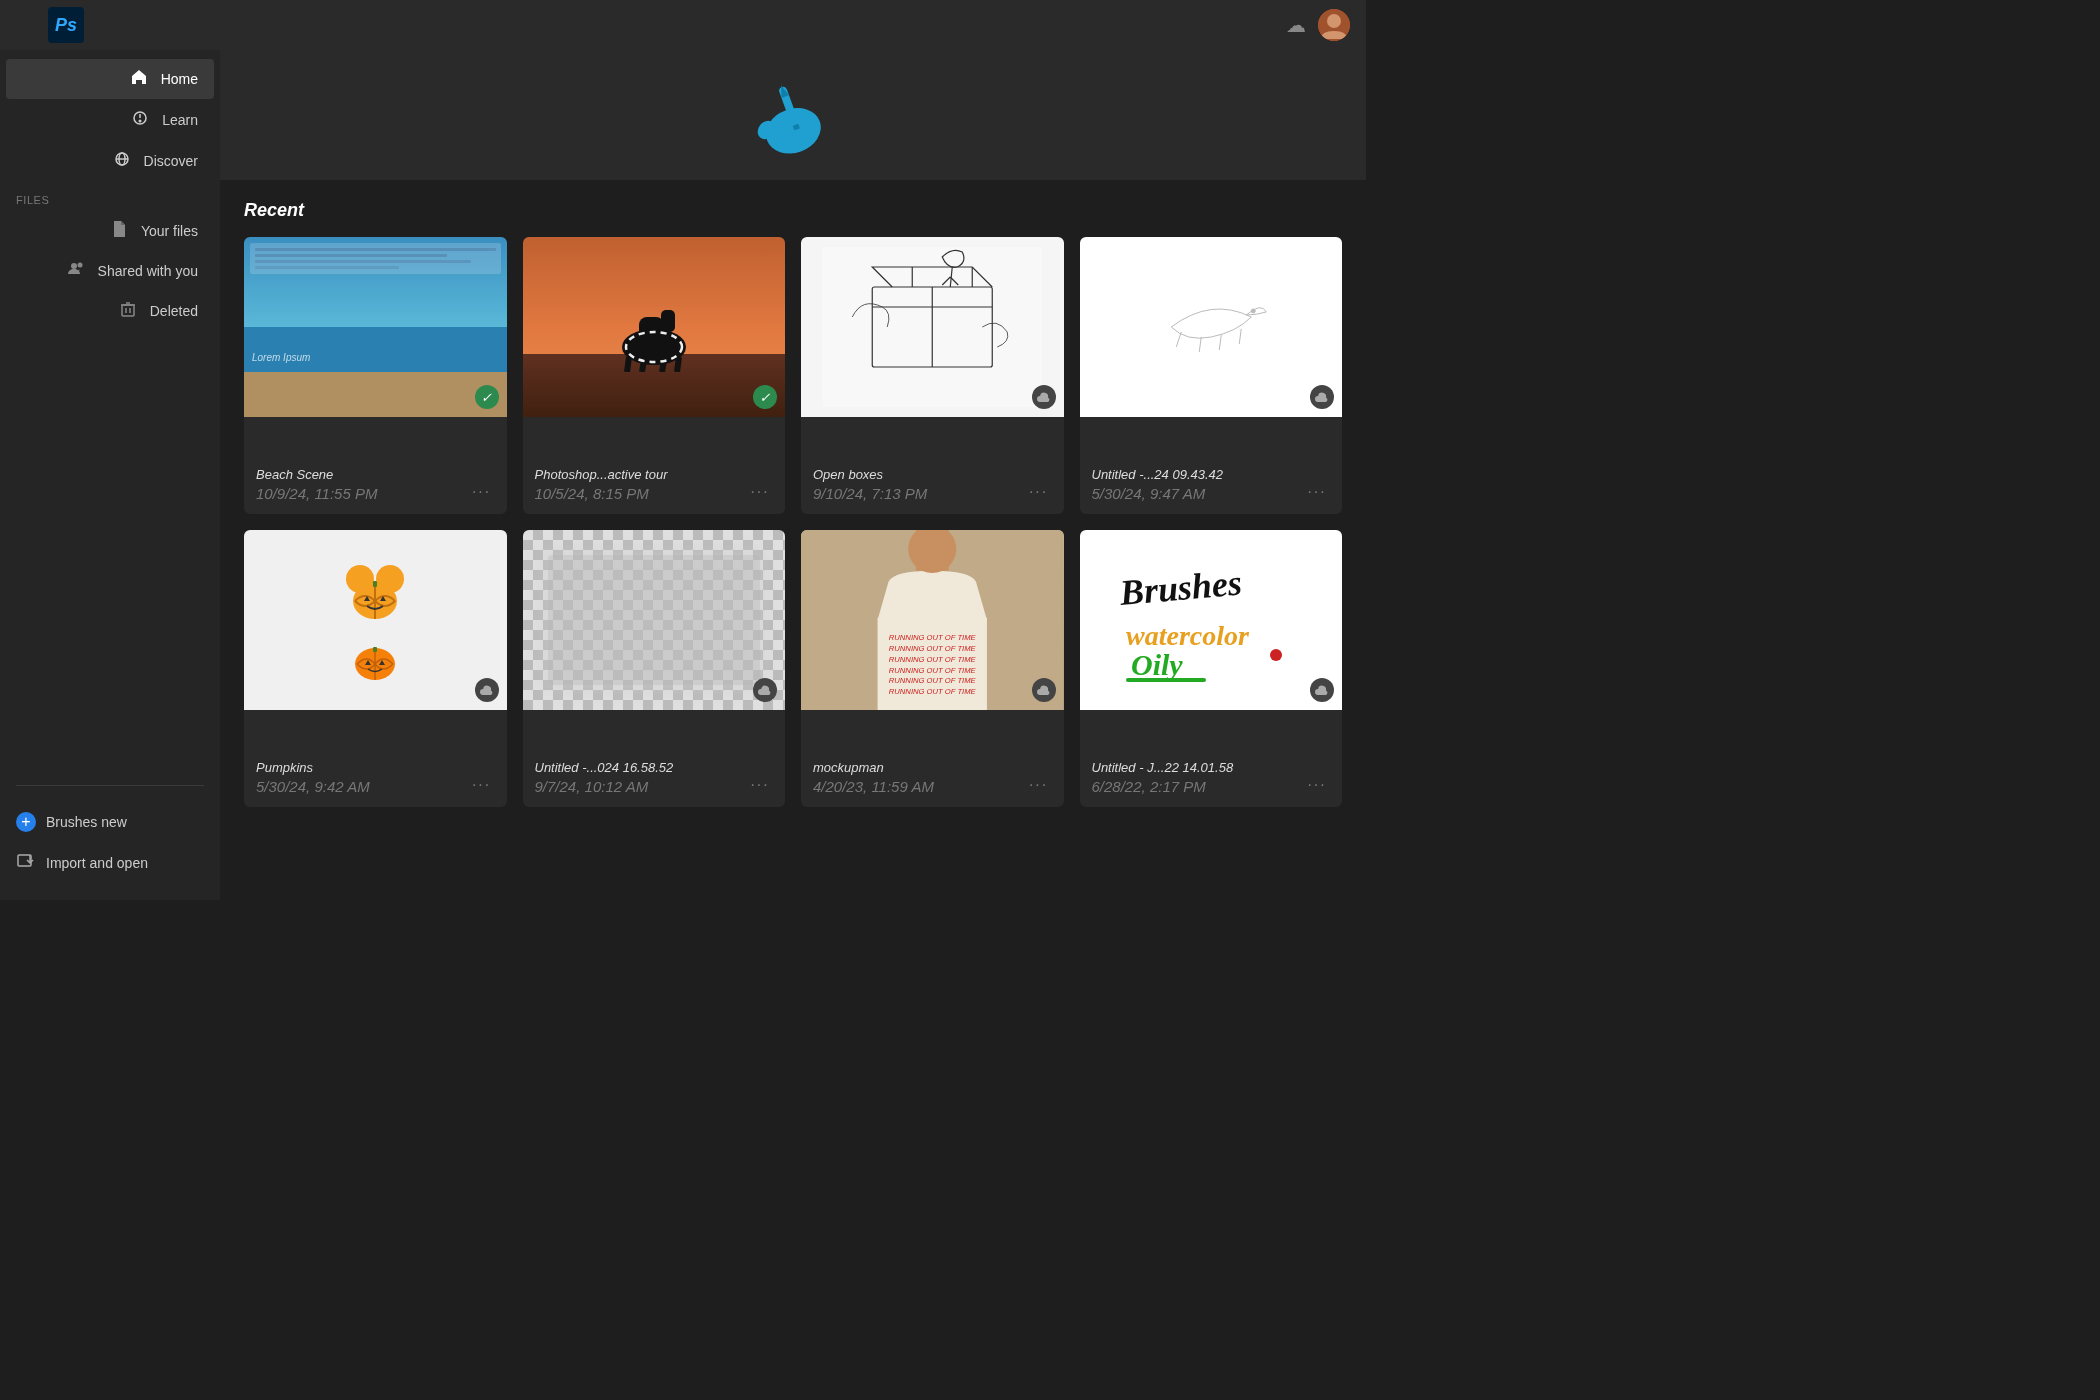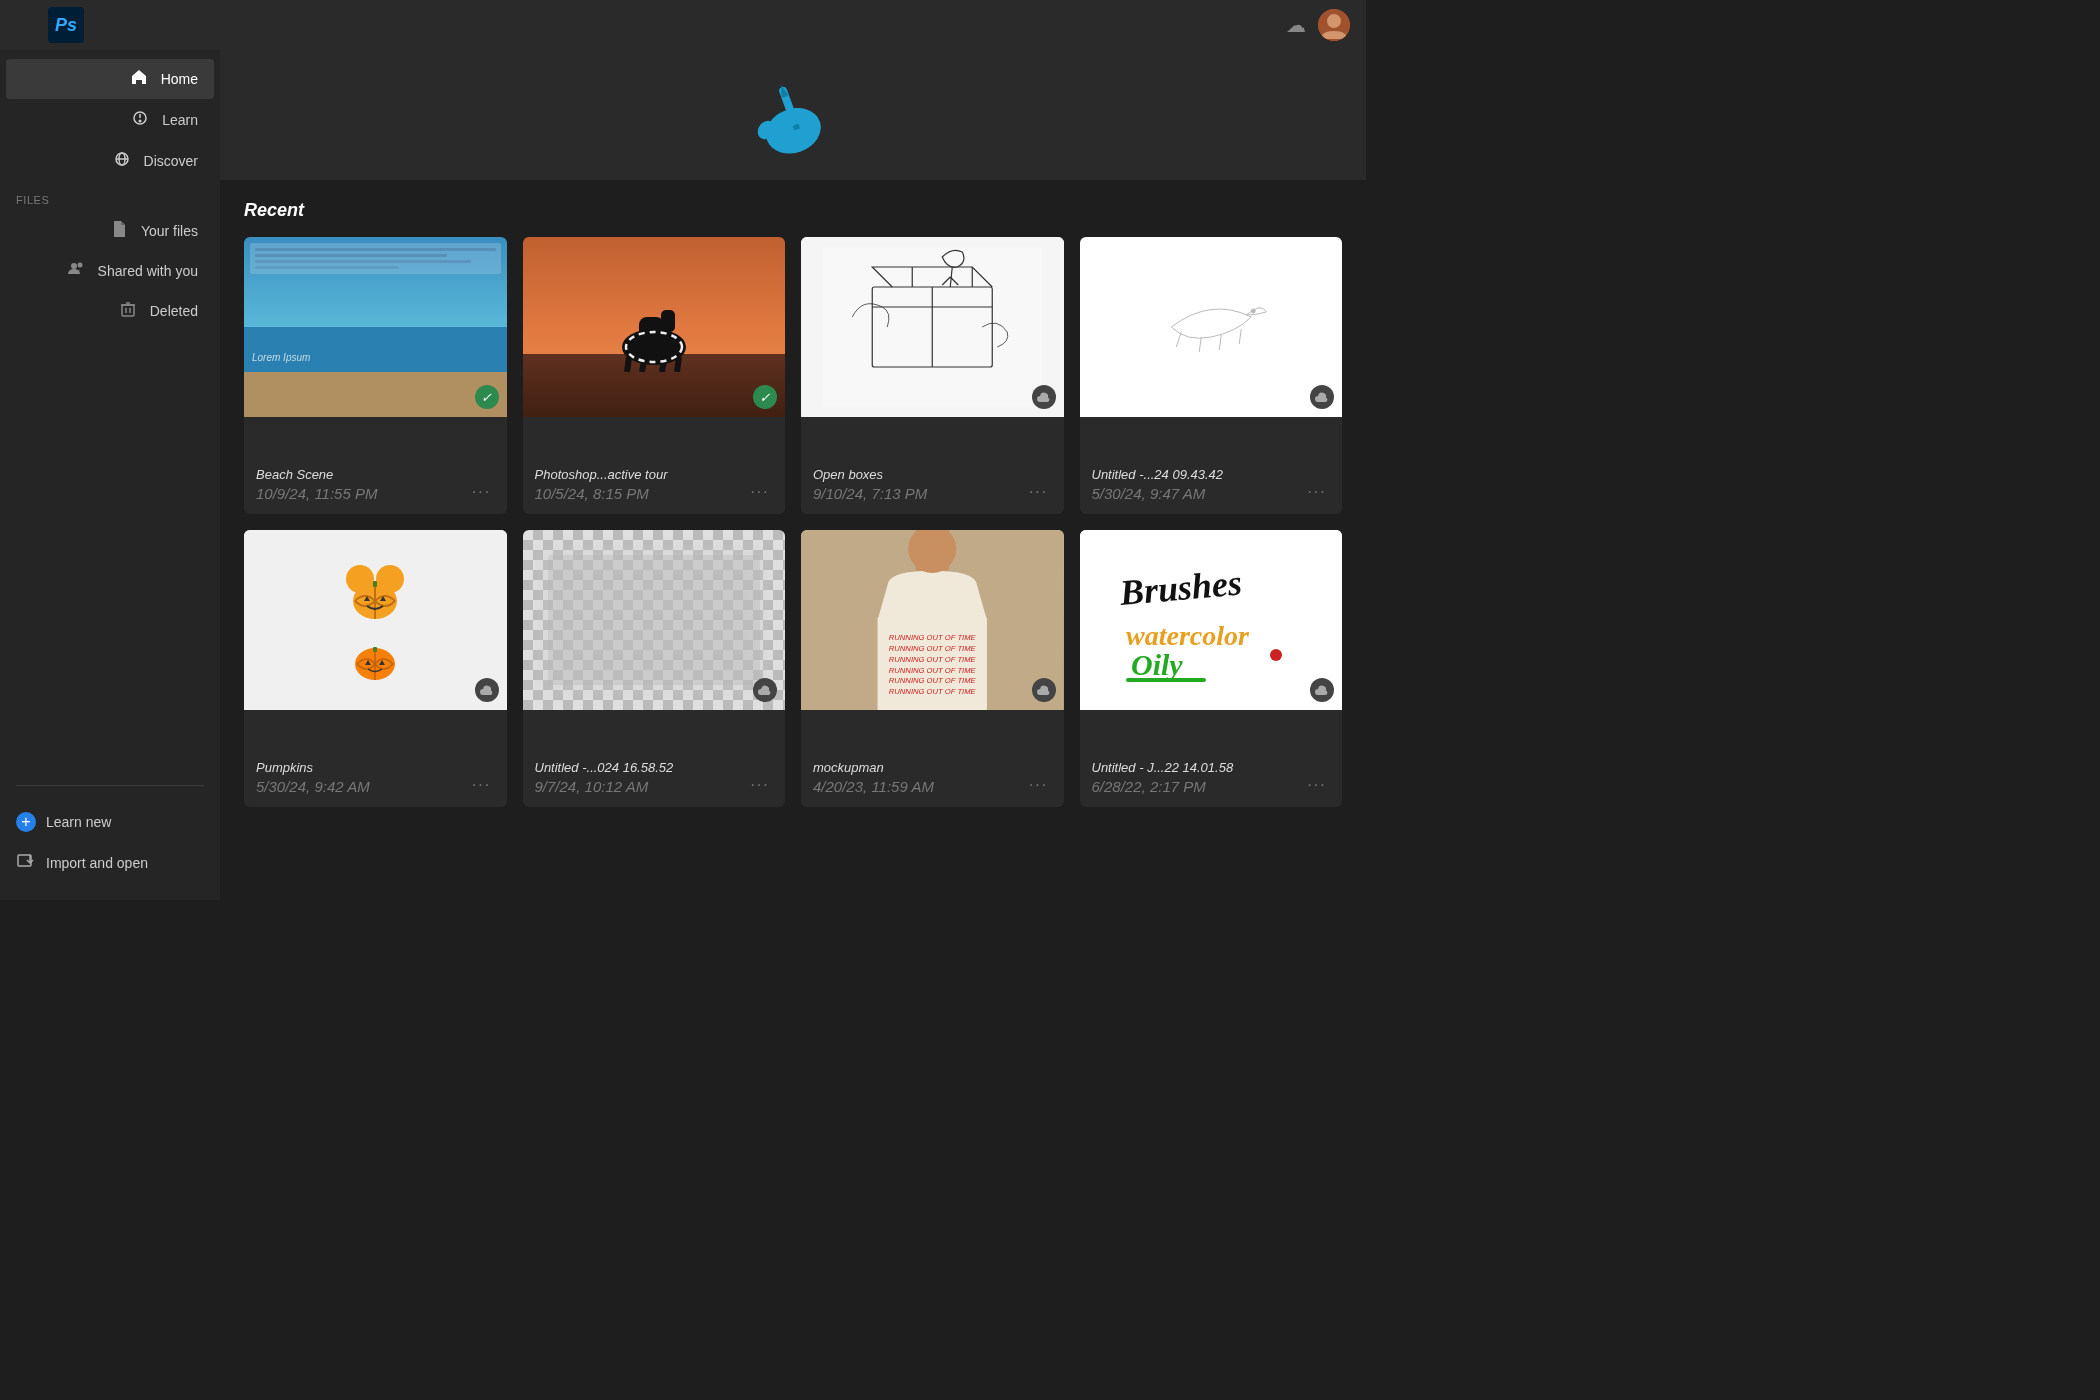--- a/index.html
+++ b/index.html
@@ -193,20 +193,21 @@
     }
     .thumb-bg {
       width: 100%;
       height: 180px;
       display: flex;
       align-items: center;
       justify-content: center;
       font-size: 12px;
       color: #888;
       position: relative;
+      border-radius: 18px;
     }
     .thumb-status {
       position: absolute;
       bottom: 8px;
       right: 8px;
       width: 24px;
       height: 24px;
       border-radius: 50%;
       display: flex;
       align-items: center;
@@ -378,21 +379,21 @@
         <span>Deleted</span>
       </div>
 
     </div>
 
     <div class="sidebar-divider"></div>
 
     <div class="sidebar-bottom">
       <div class="sidebar-create">
         <div class="create-circle">+</div>
-        <span>Learn new</span>
+        <span>Brushes new</span>
       </div>
 
       <div class="sidebar-create">
         <span class="sidebar-icon">
           <svg width="18" height="18" viewBox="0 0 18 18" fill="none" stroke="#aaa" stroke-width="1.5">
             <rect x="1" y="3" width="13" height="11" rx="1"></rect>
             <polyline points="10,8 13,11 16,8"></polyline>
             <line x1="13" y1="11" x2="13" y2="3"></line>
           </svg>
         </span>

